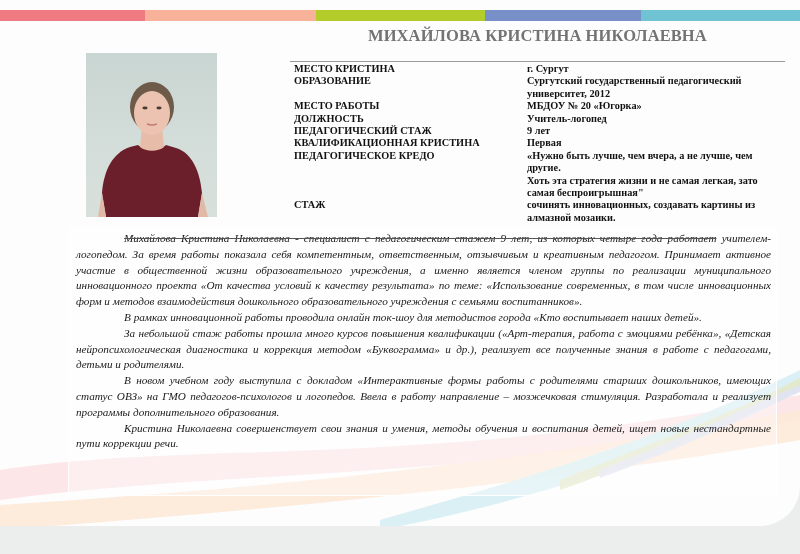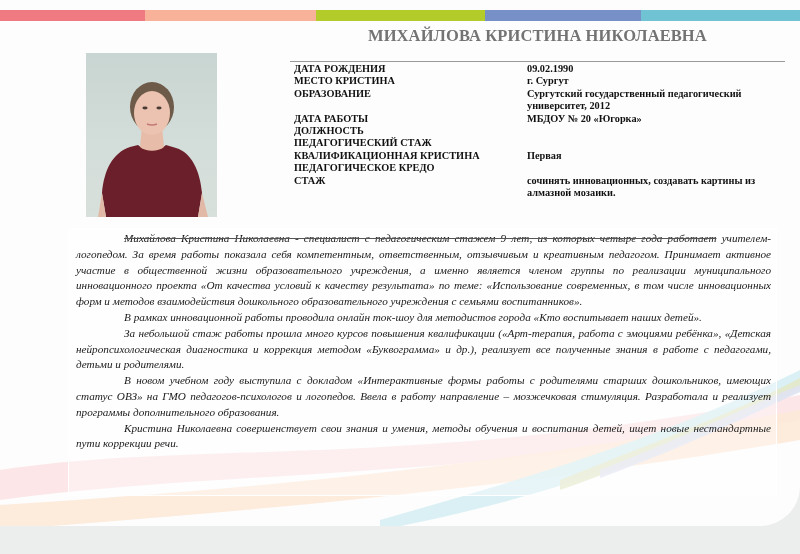--- a/index.html
+++ b/index.html
@@ -94,47 +94,49 @@
     <ellipse cx="73" cy="55" rx="2.6" ry="1.4" fill="#4a3a34"></ellipse>
 
     <path d="M61,71 Q66,73 71,71" stroke="#c47a78" stroke-width="1.6" fill="none"></path>
   </svg>
 </div>
 
 <div class="rule"></div>
 
 <div class="info">
   <div class="row">
-    <div class="lbl">ДАТА РОЖДЕНИЯ</div>
-    <div class="val">09.02.1990</div>
-  </div>
-  <div class="row">
     <div class="lbl">МЕСТО КРИСТИНА</div>
     <div class="val">г. Сургут</div>
   </div>
   <div class="row">
     <div class="lbl">ОБРАЗОВАНИЕ</div>
     <div class="val">Сургутский государственный педагогический университет, 2012</div>
   </div>
   <div class="row">
-    <div class="lbl">ДАТА РАБОТЫ</div>
+    <div class="lbl">МЕСТО РАБОТЫ</div>
     <div class="val">МБДОУ № 20 «Югорка»</div>
   </div>
   <div class="row">
     <div class="lbl">ДОЛЖНОСТЬ</div>
+    <div class="val">Учитель-логопед</div>
   </div>
   <div class="row">
     <div class="lbl">ПЕДАГОГИЧЕСКИЙ СТАЖ</div>
+    <div class="val">9 лет</div>
   </div>
   <div class="row">
     <div class="lbl">КВАЛИФИКАЦИОННАЯ КРИСТИНА</div>
     <div class="val">Первая</div>
   </div>
   <div class="row">
     <div class="lbl">ПЕДАГОГИЧЕСКОЕ КРЕДО</div>
+    <div class="val">
+      <div>«Нужно быть лучше, чем вчера, а не лучше, чем другие.</div>
+      <div>Хоть эта стратегия жизни и не самая легкая, зато самая беспроигрышная"</div>
+    </div>
   </div>
   <div class="row">
     <div class="lbl">СТАЖ</div>
     <div class="val">сочинять инновационных, создавать картины из алмазной мозаики.</div>
   </div>
 </div>
 
 <div class="frame"></div>
 
 <div class="bio">

